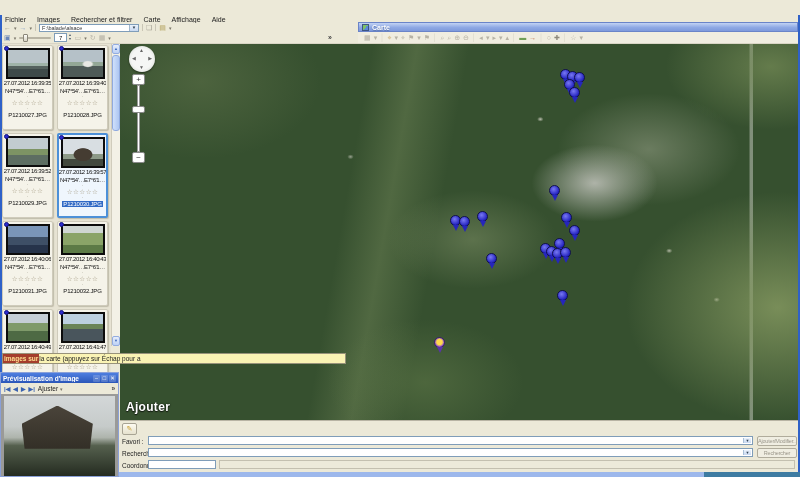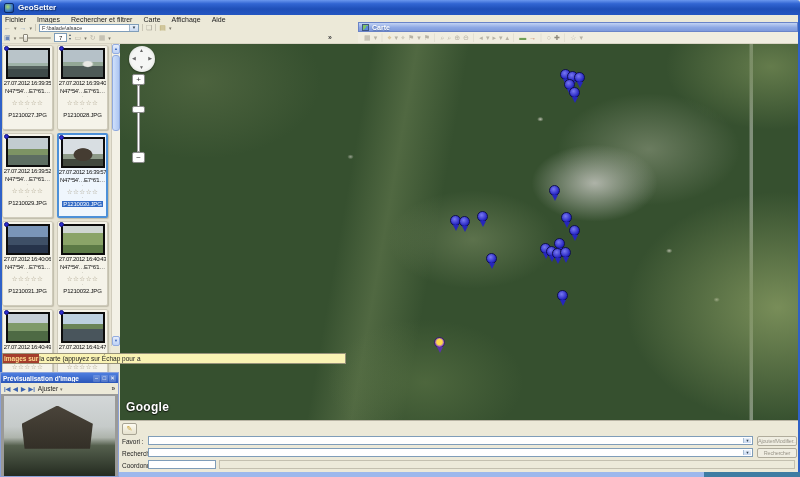--- a/index.html
+++ b/index.html
@@ -153,24 +153,20 @@
   .bottombar{position:absolute;left:0;top:472px;width:800px;height:5px;
     background:linear-gradient(90deg,#9DB8EC 0 88%,#3E7CA2 88% 100%);}
   .sideL,.sideR{position:absolute;top:15px;width:2px;height:457px;background:#2F61C8;}
   .sideL{left:0;} .sideR{left:798px;}
 </style>
 </head>
 <body>
 
 <div class="win">
 
-  <div class="titlebar">
-    <span class="appicon"></span>
-    <span class="apptitle">GeoSetter</span>
-  </div>
 
   <div class="menubar">
 
   <span class="mi">Fichier</span>
       <span class="mi">Images</span>
       <span class="mi">Rechercher et filtrer</span>
       <span class="mi">Carte</span>
       <span class="mi">Affichage</span>
       <span class="mi">Aide</span>
     </div>
@@ -391,21 +387,21 @@
         <div class="pin" style="left: 455px; top: 196px;"></div>
         <div class="pin" style="left: 440px; top: 209px;"></div>
         <div class="pin" style="left: 426px; top: 214px;"></div>
         <div class="pin" style="left: 432px; top: 217px;"></div>
         <div class="pin" style="left: 438px; top: 219px;"></div>
         <div class="pin" style="left: 446px; top: 218px;"></div>
         <div class="pin" style="left: 372px; top: 224px;"></div>
         <div class="pin" style="left: 443px; top: 261px;"></div>
         <div class="pin hl" style="left: 320px; top: 308px;"></div>
       </div>
-    <span class="glogo">Google</span>
+    <span class="glogo">Ajouter</span>
   </div>
 
   <div class="hint">
     <span class="hint-hl">images sur</span>
     <span> la carte (appuyez sur Échap pour a</span>
   </div>
 
   <div class="preview">
     <div class="pv-title">
       <span class="pv-title-label">Prévisualisation d'image</span>

